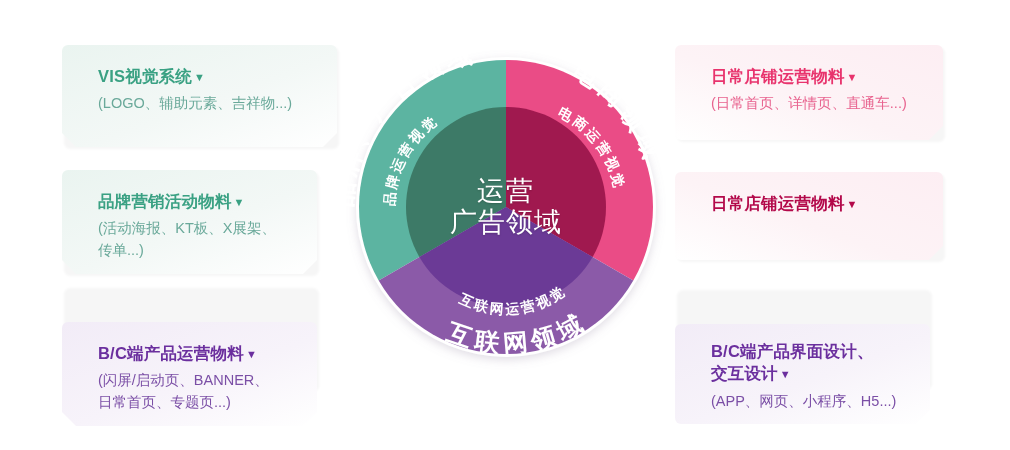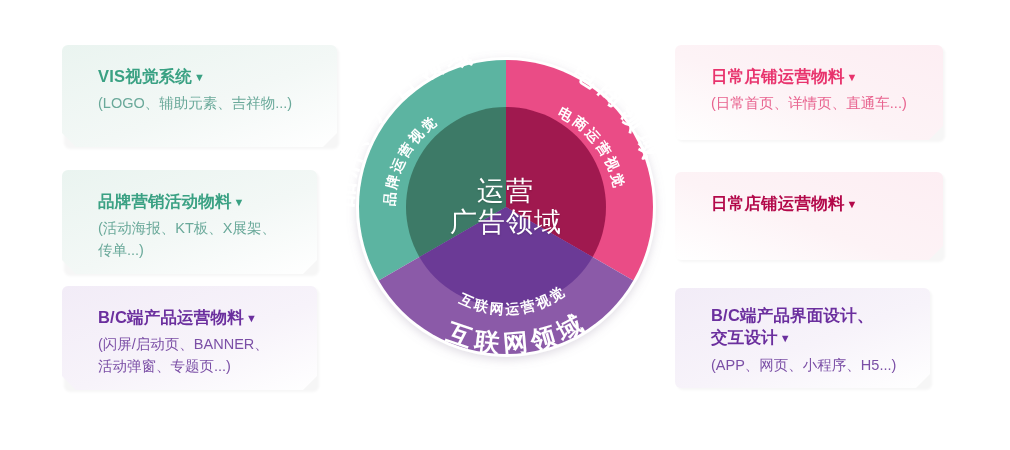--- a/index.html
+++ b/index.html
@@ -64,21 +64,21 @@
     background: rgba(0,0,0,0.035);
     filter: blur(1px);
   }
 
   
   .c-green { background: linear-gradient(160deg, #eaf4f0 0%, #f3f8f6 55%, #ffffff 100%); }
   .c-green .card-title { color: #3aa183; }
   .c-green .card-sub   { color: #6aa99a; }
 
   
-  .c-purple { background: linear-gradient(160deg, #f2ecf7 0%, #f7f3fa 55%, #ffffff 100%); }
+  .c-purple { background: linear-gradient(160deg, #f2ecf7 0%, #f7f3fa 55%, #ffffff 100%); margin-top: 36px; }
   .c-purple .card-title { color: #6b2f9e; }
   .c-purple .card-sub   { color: #7b4fa6; }
 
   
   .c-pink { background: linear-gradient(200deg, #fdeef3 0%, #fdf3f6 55%, #ffffff 100%); }
   .c-pink .card-title { color: #e8336d; }
   .c-pink .card-sub   { color: #e8638f; }
 
   .c-crimson { background: linear-gradient(200deg, #fdeef3 0%, #fdf3f6 55%, #ffffff 100%); }
   .c-crimson .card-title { color: #b3094a; }
@@ -132,21 +132,21 @@
   <div class="card c-green left-notch" style="left:62px; top:170px; width:255px; height:104px;">
     <div class="card-title"><span>品牌营销活动物料</span><span class="caret">▼</span></div>
     <div class="card-sub">(活动海报、KT板、X展架、
 传单...)</div>
   </div>
 
   <div class="card-ghost" style="left:64px; top:288px; width:255px; height:104px;"></div>
   <div class="card c-purple left-notch" style="left:62px; top:286px; width:255px; height:104px;">
     <div class="card-title"><span>B/C端产品运营物料</span><span class="caret">▼</span></div>
     <div class="card-sub">(闪屏/启动页、BANNER、
-活动弹窗、专题页...)</div>
+日常首页、专题页...)</div>
   </div>
 
   <div class="card-ghost" style="left:677px; top:47px; width:268px; height:95px;"></div>
   <div class="card c-pink" style="left:675px; top:45px; width:268px; height:95px;">
     <div class="card-title"><span>日常店铺运营物料</span><span class="caret">▼</span></div>
     <div class="card-sub">(日常首页、详情页、直通车...)</div>
   </div>
 
   <div class="card-ghost" style="left:677px; top:174px; width:268px; height:88px;"></div>
   <div class="card c-crimson" style="left:675px; top:172px; width:268px; height:88px;">

